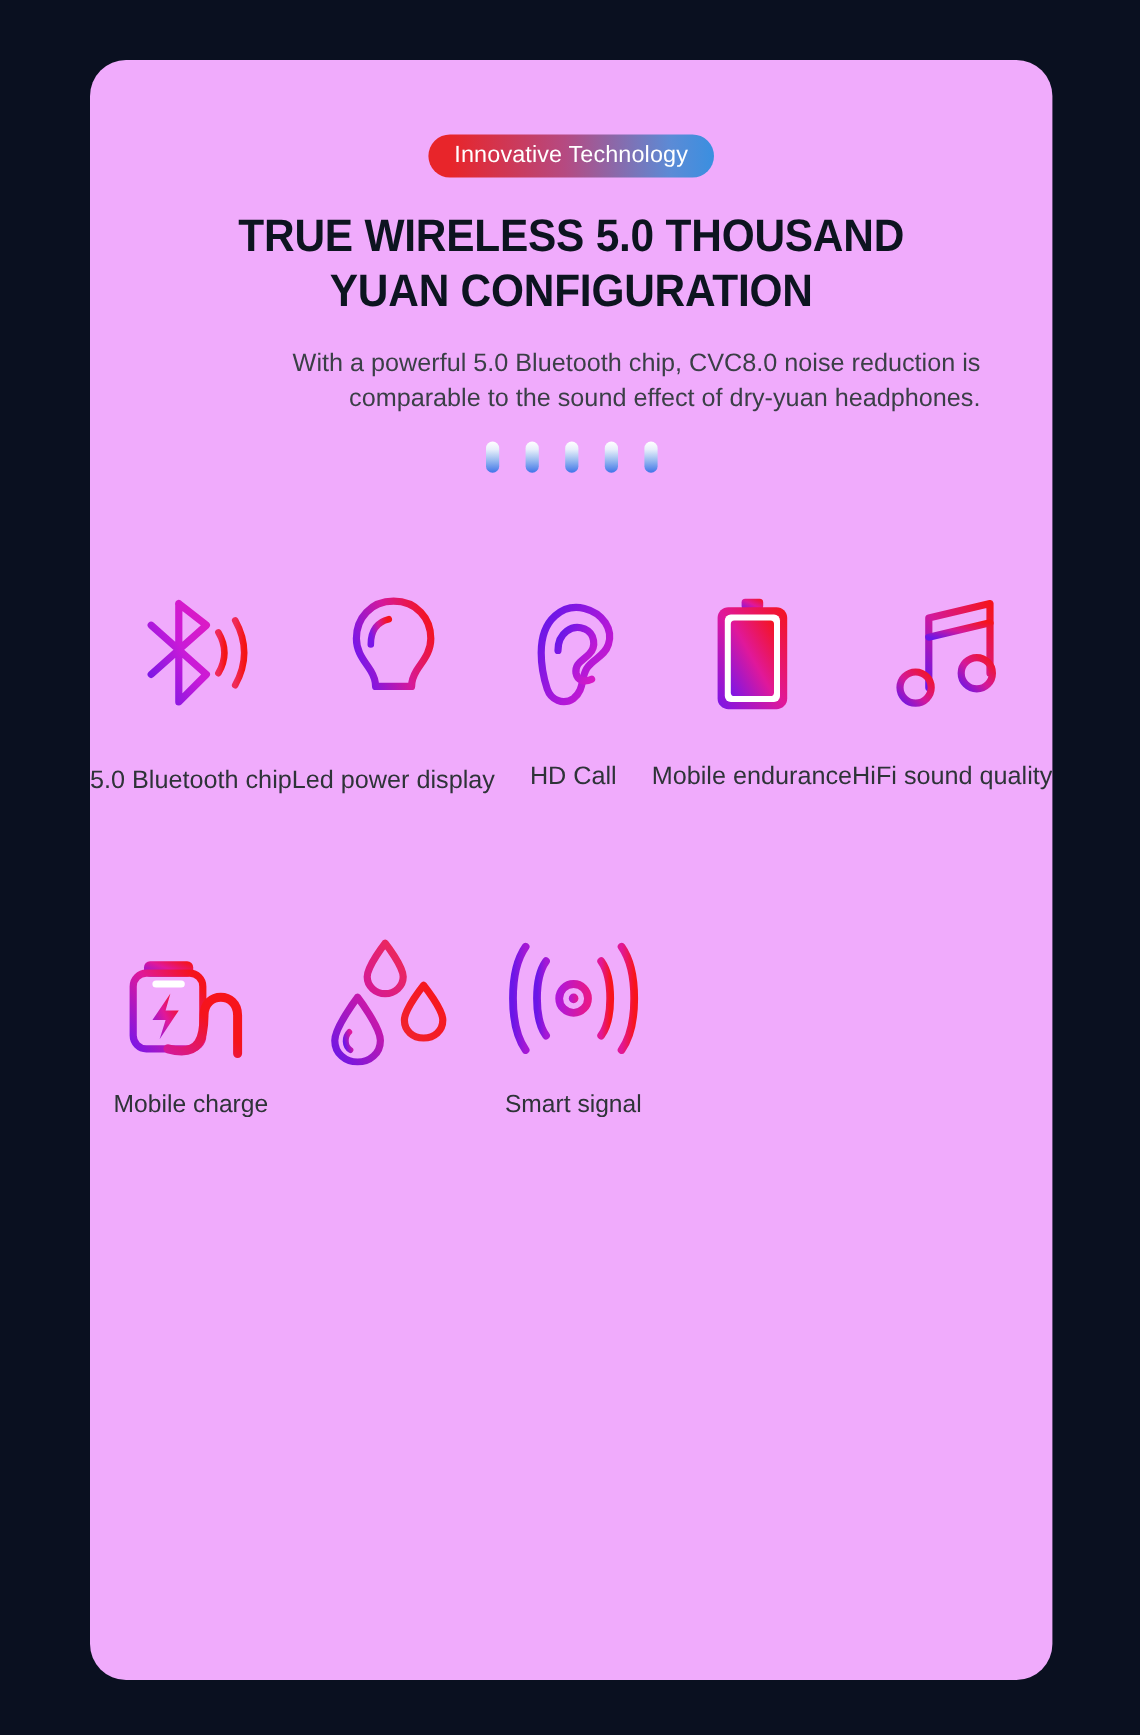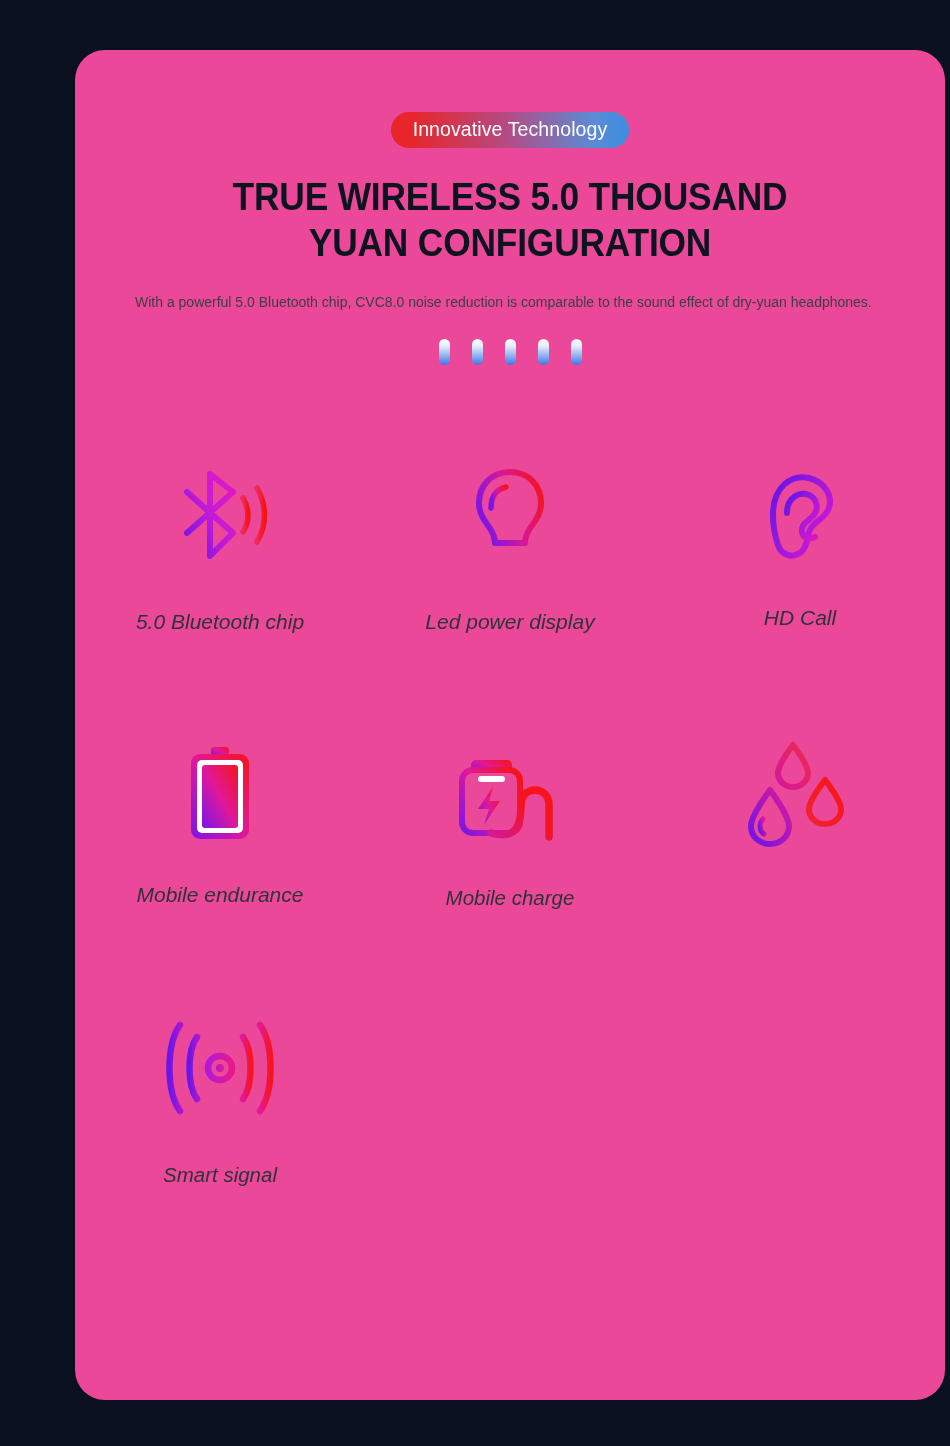--- a/index.html
+++ b/index.html
@@ -10,22 +10,22 @@
     overflow:hidden;
   }
   .page {
     position:relative;
     width:950px; height:1446px;
     background:#0a1020;
   }
   .card {
     position:absolute;
     left:75px; top:50px;
-    width:870px; height:1350px;
-    background:#ec4899;
+    width:802px; height:1350px;
+    background:#f0abfc;
     border-radius:30px;
     overflow:hidden;
   }
 
   
   .badge-wrap {
     width:100%;
     display:flex;
     justify-content:center;
     margin-top:62px;
@@ -53,23 +53,23 @@
     line-height:46px;
     letter-spacing:-0.2px;
     transform:scaleX(0.93);
     padding:0 40px;
   }
   .headline .l2 { display:block; }
 
   
   .subcopy {
     margin-top:22px;
-    text-align:left;
+    text-align:right;
     color:#3a3f46;
-    font-size:14px;
+    font-size:21px;
     line-height:29px;
     padding:0 60px;
   }
 
   
   .bars {
     margin-top:22px;
     display:flex;
     justify-content:center;
     gap:22px;
@@ -77,23 +77,22 @@
   .bar {
     width:11px; height:26px;
     border-radius:6px;
     background:linear-gradient(180deg,#ffffff 0%,#e8effb 25%,#9dbef0 58%,#3f74e8 100%);
   }
 
   
   .grid {
     margin-top:90px;
     display:grid;
-    grid-template-columns:repeat(3,1fr);
-    row-gap:0;
-    font-style:italic;
+    grid-template-columns:repeat(5,1fr);
+    row-gap:12px;
   }
   .cell {
     display:flex;
     flex-direction:column;
     align-items:center;
     justify-content:flex-start;
     height:277px;
   }
   .icon-box {
     height:120px;
@@ -104,21 +103,21 @@
   .cell-label {
     margin-top:24px;
     font-size:21px;
     color:#2e3338;
     text-align:center;
     white-space:nowrap;
   }
   
   .grid .cell.r1 .cell-label { margin-top:35px; }
   .grid .cell.r2 .cell-label { margin-top:31px; }
-  .grid .cell.r3 .cell-label { margin-top:34px; }
+  .grid .cell.r3 .cell-label { margin-top:16px; }
   .cell.r3 .cell-label { font-size:20.5px; }
 </style>
 </head>
 <body>
 
 <div class="page">
   <div class="card">
 
     <div class="badge-wrap">
       <span class="badge">Innovative Technology</span>
@@ -216,20 +215,38 @@
             </defs>
             <rect x="46" y="10" width="18" height="9" rx="3" fill="url(#gBat)"></rect>
             <rect x="26" y="17" width="58" height="85" rx="9" fill="url(#gBat)"></rect>
             <rect x="32" y="23" width="46" height="73" rx="5" fill="#ffffff"></rect>
             <rect x="37" y="28" width="36" height="63" rx="3" fill="url(#gBat)"></rect>
           </svg>
         </div>
         <div class="cell-label">Mobile endurance</div>
       </div>
 
+      <div class="cell r2">
+        <div class="icon-box">
+          <svg width="110" height="110" viewBox="0 0 110 110">
+            <defs>
+              <linearGradient id="gMus" x1="0" y1="1" x2="1" y2="0">
+                <stop offset="0%" stop-color="#6a16e8"></stop>
+                <stop offset="45%" stop-color="#d4189a"></stop>
+                <stop offset="100%" stop-color="#f5141c"></stop>
+              </linearGradient>
+            </defs>
+            <path d="M35 84 L35 26 L86 14 L86 72" fill="none" stroke="url(#gMus)" stroke-width="6" stroke-linecap="round" stroke-linejoin="round"></path>
+            <path d="M35 42 L86 30" fill="none" stroke="url(#gMus)" stroke-width="6" stroke-linecap="round"></path>
+            <circle cx="24" cy="84" r="13" fill="none" stroke="url(#gMus)" stroke-width="6"></circle>
+            <circle cx="75" cy="72" r="13" fill="none" stroke="url(#gMus)" stroke-width="6"></circle>
+          </svg>
+        </div>
+        <div class="cell-label">HiFi sound quality</div>
+      </div>
 
       <div class="cell r3">
         <div class="icon-box">
           <svg width="118" height="110" viewBox="0 0 118 110">
             <defs>
               <linearGradient id="gPb" x1="0" y1="1" x2="1" y2="0.2">
                 <stop offset="0%" stop-color="#7a16e8"></stop>
                 <stop offset="55%" stop-color="#e0189a"></stop>
                 <stop offset="100%" stop-color="#f5141c"></stop>
               </linearGradient>

